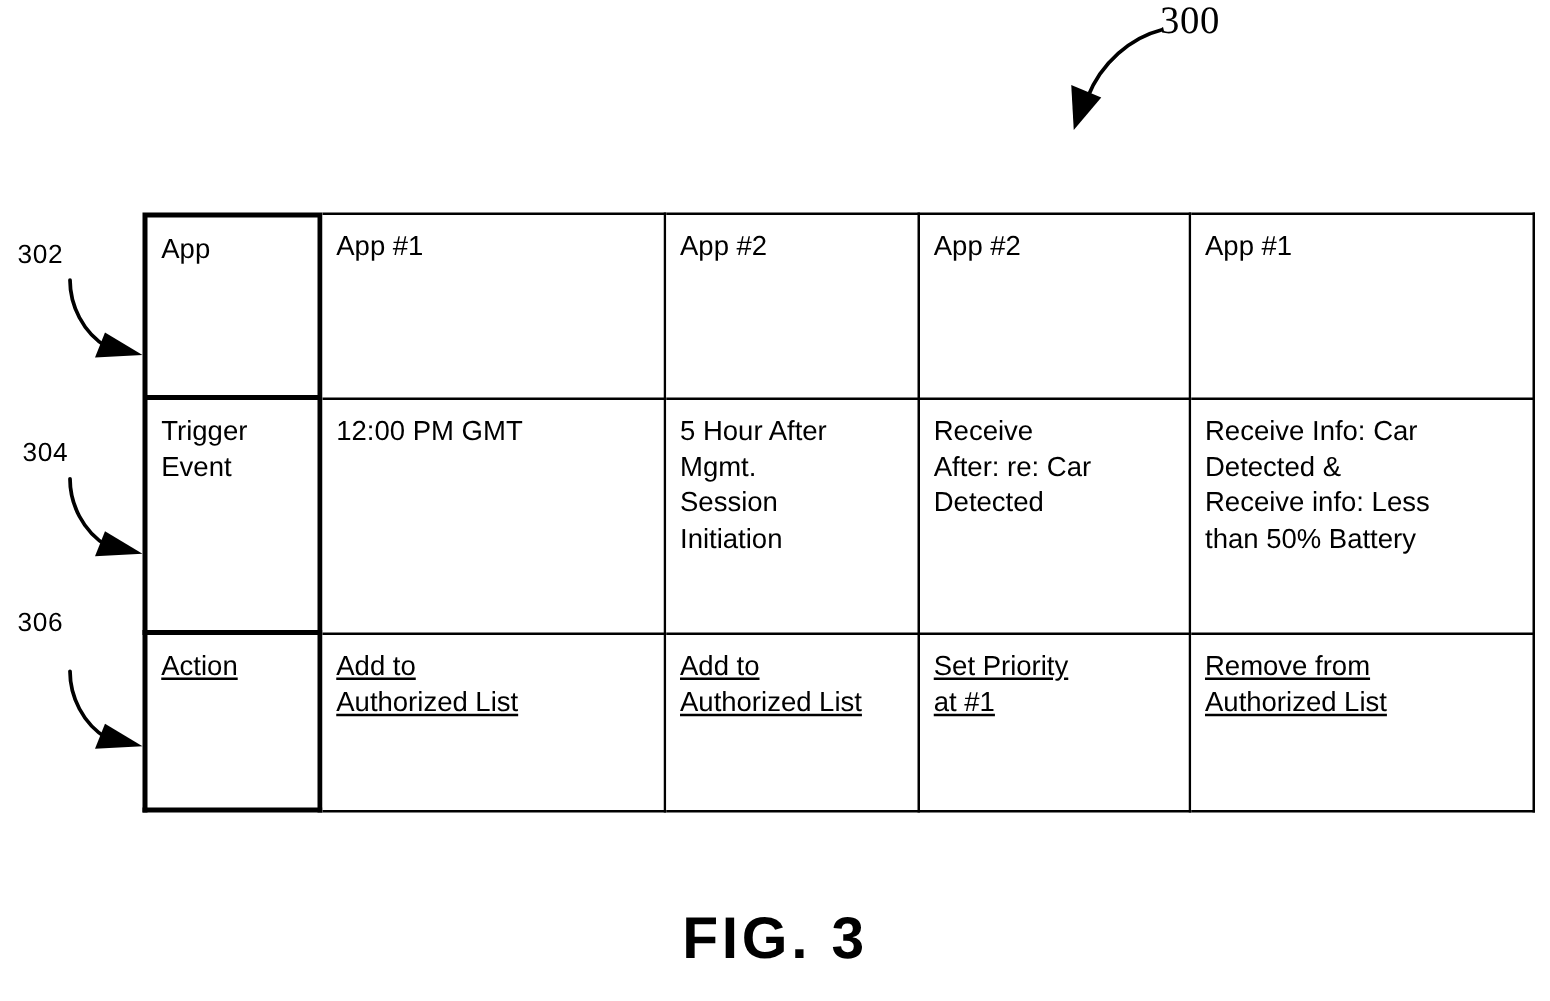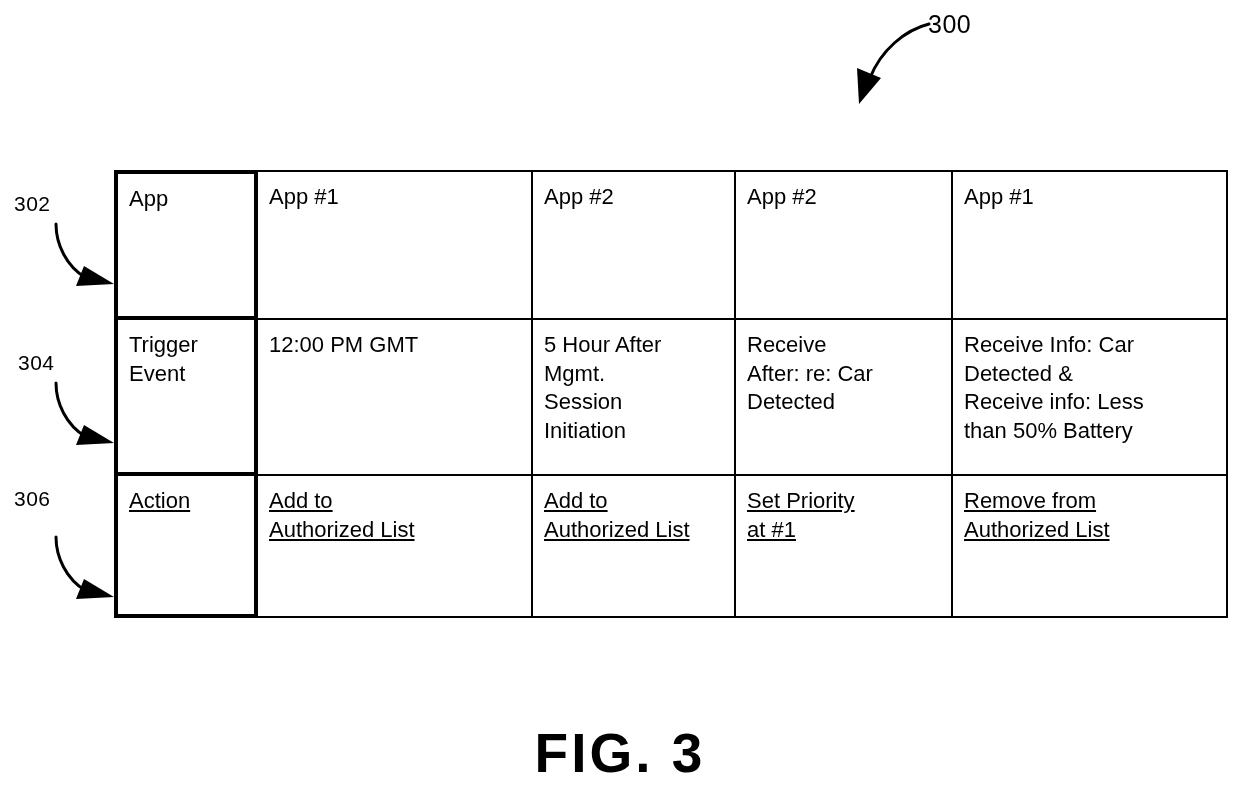--- a/index.html
+++ b/index.html
@@ -15,25 +15,26 @@
     overflow: hidden;
     font-family: "Liberation Sans", sans-serif;
     color: #000000;
     -webkit-font-smoothing: none;
   }
 
   
   #fig-ref-300 {
     position: absolute;
     left: 928px;
-    top: 12px;
-    font-size: 25px;
+    top: 0;
+    font-size: 31px;
     letter-spacing: 0.5px;
     line-height: 1;
     white-space: nowrap;
+    font-family: Liberation Serif, serif;
   }
   #fig-ref-300-leader {
     position: absolute;
     left: 845px;
     top: 8px;
     width: 110px;
     height: 100px;
   }
 
   
@@ -68,21 +69,21 @@
     padding-right: 4px;
   }
   
   #spec-table tr + tr td { border-top: 0; }
   #spec-table tr + tr td.hdr-col { border-top: 0; }
   
   #spec-table td.last-col { border-right: 2px solid #000; }
 
   
   #spec-table tr.row-app    td { height: 150px; }
-  #spec-table tr.row-trig   td { height: 156px; }
+  #spec-table tr.row-trig   td { height: 188px; }
   #spec-table tr.row-action td { height: 142px; text-decoration: underline; }
 
   .cell-text { display: block; white-space: pre-line; }
 
   
   .row-ref {
     position: absolute;
     font-size: 21px;
     letter-spacing: 0.5px;
     line-height: 1;
@@ -97,21 +98,21 @@
   #ref-306 { left: 14px; top: 488px; }
   #leader-306 { left: 30px; top: 531px; }
 
   
   #fig-caption {
     position: absolute;
     left: 0;
     top: 726px;
     width: 1240px;
     text-align: center;
-    font-size: 55px;
+    font-size: 47px;
     font-weight: bold;
     letter-spacing: 3px;
     line-height: 1;
   }
 </style>
 </head>
 <body>
 
 <div id="fig-ref-300">300</div>
 <svg id="fig-ref-300-leader" viewBox="0 0 110 100" xmlns="http://www.w3.org/2000/svg">

